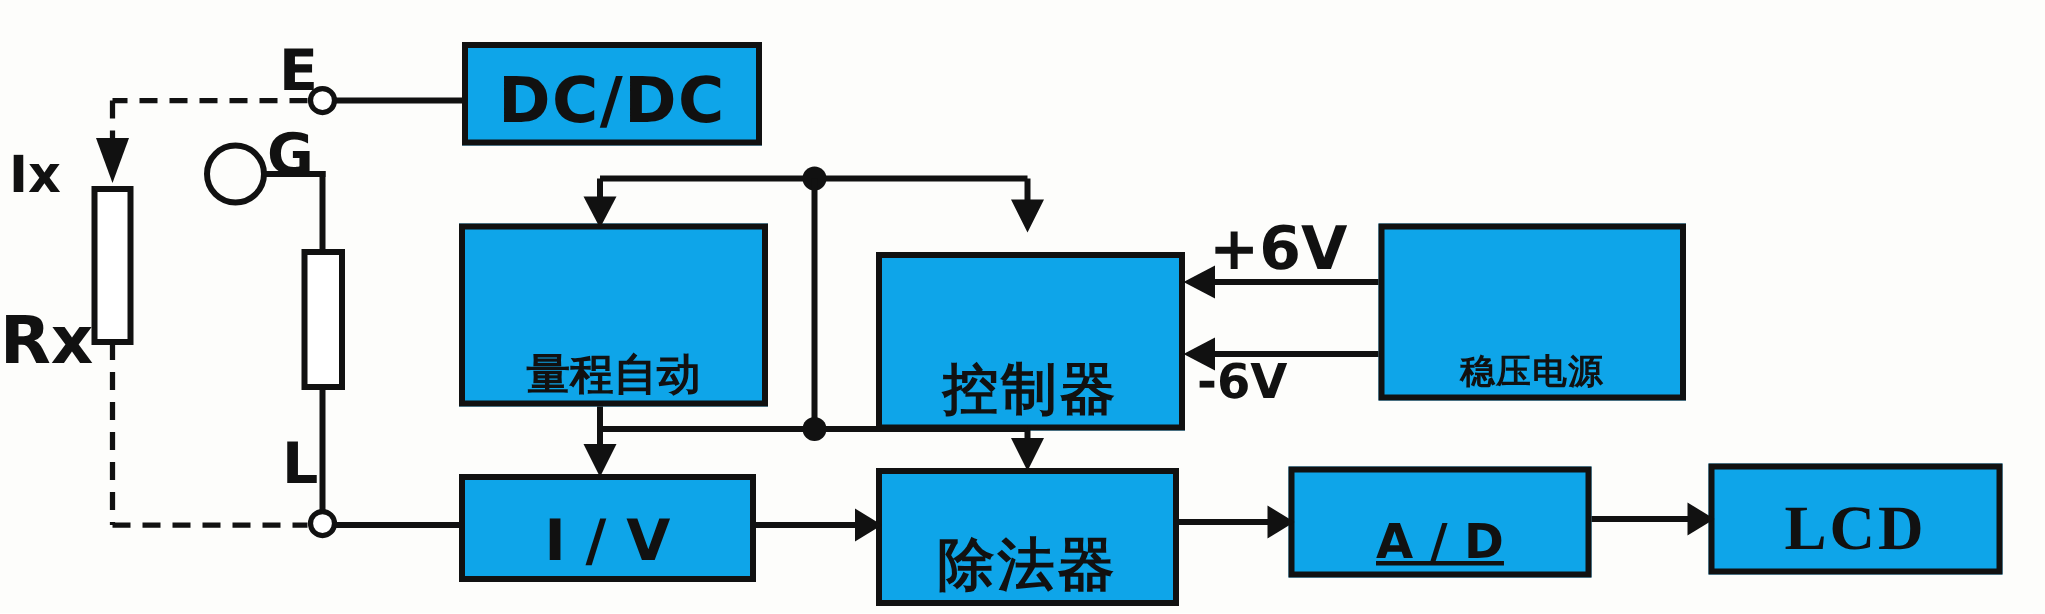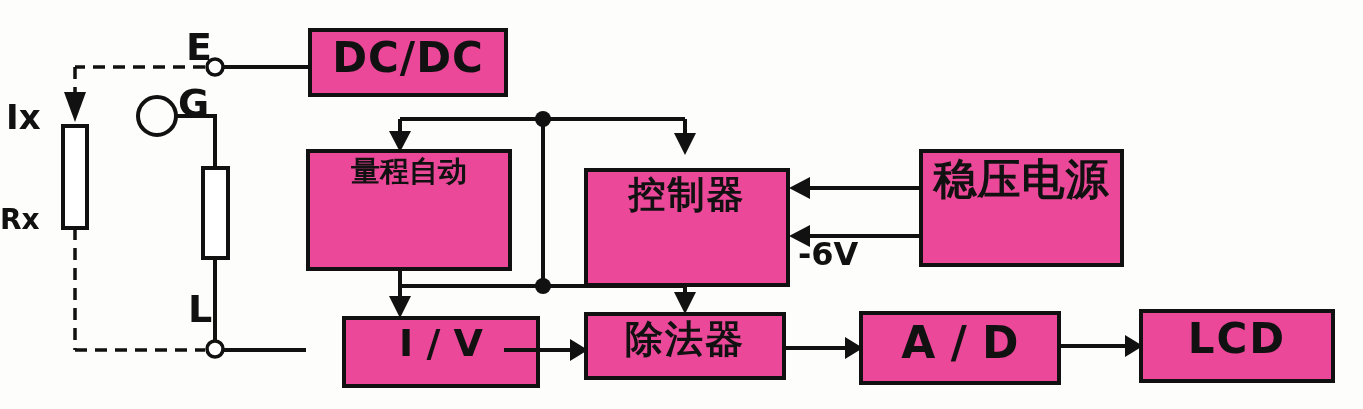--- a/index.html
+++ b/index.html
@@ -9,67 +9,67 @@
   .stage {
     position:relative;
     width:1363px; height:409px;
     background:#fdfdfb;
     overflow:hidden;
   }
 
   
   .block {
     position:absolute;
-    background:#ec4899;
+    background:#0ea5e9;
     border:4px solid #111;
     display:flex; flex-direction:column;
-    align-items:center; justify-content:flex-start;
+    align-items:center; justify-content:flex-end;
     z-index:2;
   }
   .block-label {
     font-weight:bold; color:#111;
     text-align:center; line-height:1.25;
     white-space:pre;
   }
 
   #block-dcdc      { left:308px;  top:28px;  width:200px; height:69px;  }
   #block-dcdc .block-label { font-size:42px; letter-spacing:1px; }
 
   #block-range     { left:306px;  top:149px; width:206px; height:122px; }
   #block-range .block-label { font-size:29px; }
 
   #block-controller{ left:584px;  top:152px; width:206px; height:119px;margin-top:16px; }
   #block-controller .block-label { font-size:37px; letter-spacing:2px; }
 
   #block-power     { left:919px;  top:149px; width:205px; height:118px; }
-  #block-power .block-label { font-size:43px; letter-spacing:1px; }
+  #block-power .block-label { font-size:23px; letter-spacing:1px; }
 
-  #block-iv        { left:306px;  top:316px; width:198px; height:72px;margin-left:36px;  }
+  #block-iv        { left:306px;  top:316px; width:198px; height:72px;  }
   #block-iv .block-label { font-size:38px; }
 
-  #block-divider   { left:584px;  top:312px; width:202px; height:68px;  }
+  #block-divider   { left:584px;  top:312px; width:202px; height:92px;  }
   #block-divider .block-label { font-size:38px; letter-spacing:2px; }
 
   #block-ad        { left:859px;  top:311px; width:202px; height:74px;  }
-  #block-ad .block-label { font-size:44px; }
+  #block-ad .block-label { font-size:32px;text-decoration:underline; }
 
   #block-lcd       { left:1139px; top:309px; width:196px; height:74px;  }
-  #block-lcd .block-label { font-size:42px; letter-spacing:2px; }
+  #block-lcd .block-label { font-size:42px; letter-spacing:2px;font-family:Liberation Serif, serif; }
 
   
   .float-label {
     position:absolute; z-index:3;
     font-weight:bold; color:#111;
     line-height:1;
   }
   #label-e  { left:186px; top:28px;  font-size:38px; }
   #label-g  { left:178px; top:84px;  font-size:38px; }
   #label-l  { left:188px; top:290px; font-size:38px; }
   #label-ix { left:6px;   top:100px; font-size:34px; }
-  #label-rx { left:0px;   top:206px; font-size:28px; }
+  #label-rx { left:0px;   top:206px; font-size:44px; }
   #label-p6 { left:806px; top:146px; font-size:40px; }
   #label-m6 { left:798px; top:238px; font-size:32px; }
 
   
   svg.wires { position:absolute; left:0; top:0; z-index:4; }
   svg.wires line  { stroke:#111; stroke-width:4; }
   svg.wires line.dashed { stroke-width:3.5; stroke-dasharray:12 8; }
   svg.wires rect  { stroke:#111; stroke-width:4; fill:#ffffff; }
   svg.wires circle.terminal { stroke:#111; stroke-width:3.5; fill:#ffffff; }
   svg.wires circle.guard    { stroke:#111; stroke-width:4;   fill:none; }
@@ -111,20 +111,21 @@
 
   <div class="block" id="block-lcd">
     <span class="block-label">LCD</span>
   </div>
 
   <div class="float-label" id="label-e">E</div>
   <div class="float-label" id="label-g">G</div>
   <div class="float-label" id="label-l">L</div>
   <div class="float-label" id="label-ix">Ix</div>
   <div class="float-label" id="label-rx">Rx</div>
+  <div class="float-label" id="label-p6">+6V</div>
   <div class="float-label" id="label-m6">-6V</div>
 
   <svg class="wires" width="1363" height="409" viewBox="0 0 1363 409">
 
     <circle class="terminal" cx="215" cy="67" r="8"></circle>
     <line x1="224" y1="67" x2="308" y2="67"></line>
 
     <circle class="guard" cx="157" cy="116" r="19"></circle>
     <line x1="176" y1="116" x2="217" y2="116"></line>
     <line x1="215" y1="114" x2="215" y2="170"></line>

